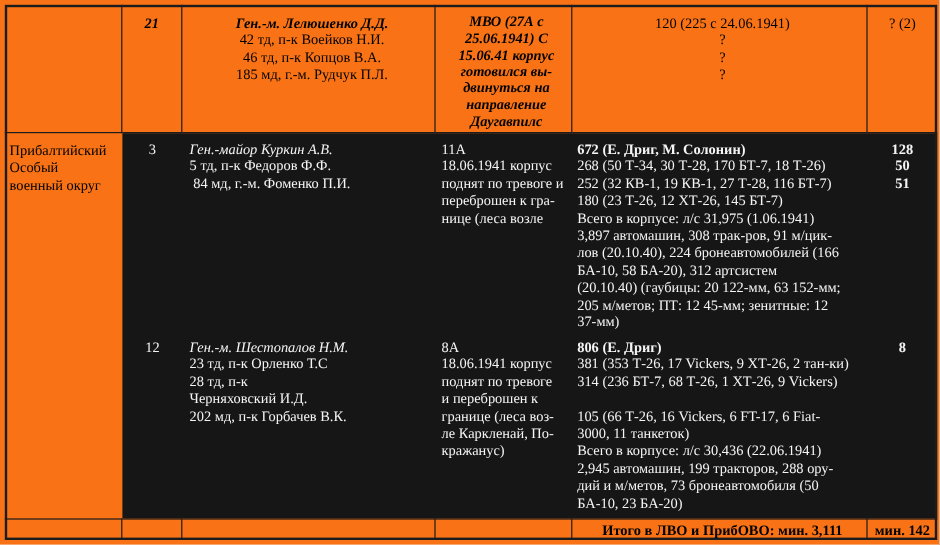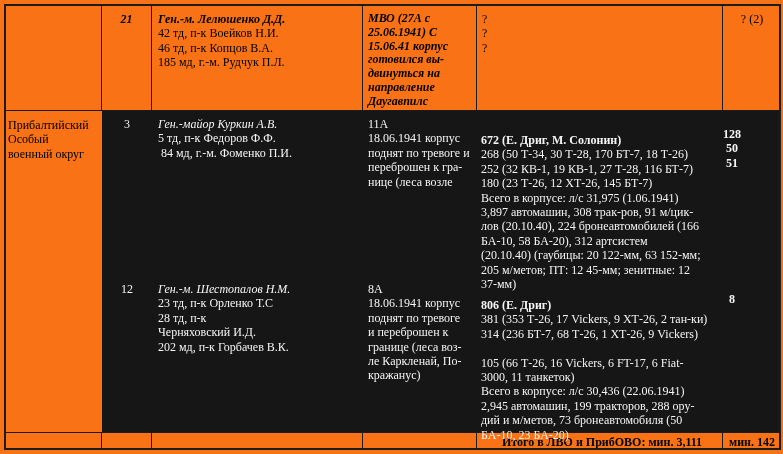--- a/index.html
+++ b/index.html
@@ -2,21 +2,21 @@
 <html><head>
 <meta charset="utf-8">
 <style>
   html,body{margin:0;padding:0;background:#fff;}
   .page{position:relative;width:783px;height:454px;background:#f97316;
         font-family:"Liberation Serif",serif;color:#000;overflow:hidden;}
   .frame{position:absolute;left:4px;top:4px;width:777px;height:446px;
          box-sizing:border-box;border:2px solid #1c1c1c;pointer-events:none;z-index:5;}
   .cell{position:absolute;box-sizing:border-box;font-size:12px;line-height:14.4px;}
   .bd-r{border-right:1px solid #1c1c1c;}
-  .bd-b{border-bottom:1px solid #1c1c1c;}
+  .bd-b{border-bottom:1px solid #1c1c1c;text-align:center;}
   .bd-t{border-top:1px solid #1c1c1c;text-align:center;}
   .dark{position:absolute;left:102px;top:111px;width:679px;height:321px;
         background:#161616;color:#f5f5f5;z-index:1;}
   .dark .cell{position:absolute;}
   .center{text-align:center;}
   .it{font-style:italic;}
   .b{font-weight:bold;}
   .bi{font-weight:bold;font-style:italic;}
   .line{white-space:nowrap;min-height:14.4px;}
   .tight{line-height:13.8px;}
@@ -29,22 +29,22 @@
   .c1{left:4px;width:98px;}
   .c2{left:102px;width:50px;}
   .c3{left:152px;width:211px;padding-left:6px;}
   .c4{left:363px;width:114px;padding-left:5px;}
   .c5{left:477px;width:246px;padding-left:5px;}
   .c6{left:723px;width:58px;}
   
   .dark .c2{left:0;width:50px;}
   .dark .c3{left:50px;width:211px;}
   .dark .c4{left:261px;width:114px;}
-  .dark .c5{left:375px;width:246px;padding-left:4px;margin-top:16px;}
-  .dark .c6{left:601px;width:58px;margin-top:10px;}
+  .dark .c5{left:375px;width:246px;padding-left:4px;}
+  .dark .c6{left:621px;width:58px;}
   .sub2{top:6px;}
   .sub3{top:171px;}
   .district{left:4px;top:111px;width:86px;height:321px;padding:7px 2px 0 4px;z-index:2;}
 </style>
 </head>
 <body>
 
 <div class="page">
   <div class="frame"></div>
 
@@ -61,20 +61,21 @@
   <div class="cell r1 c4 bd-r bd-b tight">
     <div class="line bi">МВО (27А с</div>
     <div class="line bi">25.06.1941) С</div>
     <div class="line bi">15.06.41 корпус</div>
     <div class="line bi">готовился вы-</div>
     <div class="line bi">двинуться на</div>
     <div class="line bi">направление</div>
     <div class="line bi">Даугавпилс</div>
   </div>
   <div class="cell r1 c5 bd-r bd-b">
+    <div class="line">120 (225 с 24.06.1941)</div>
     <div class="line">?</div>
     <div class="line">?</div>
     <div class="line">?</div>
   </div>
   <div class="cell r1 c6 bd-b center">
     <div class="line">? (2)</div>
   </div>
 
   <div class="cell district">
     <div class="line">Прибалтийский</div>

